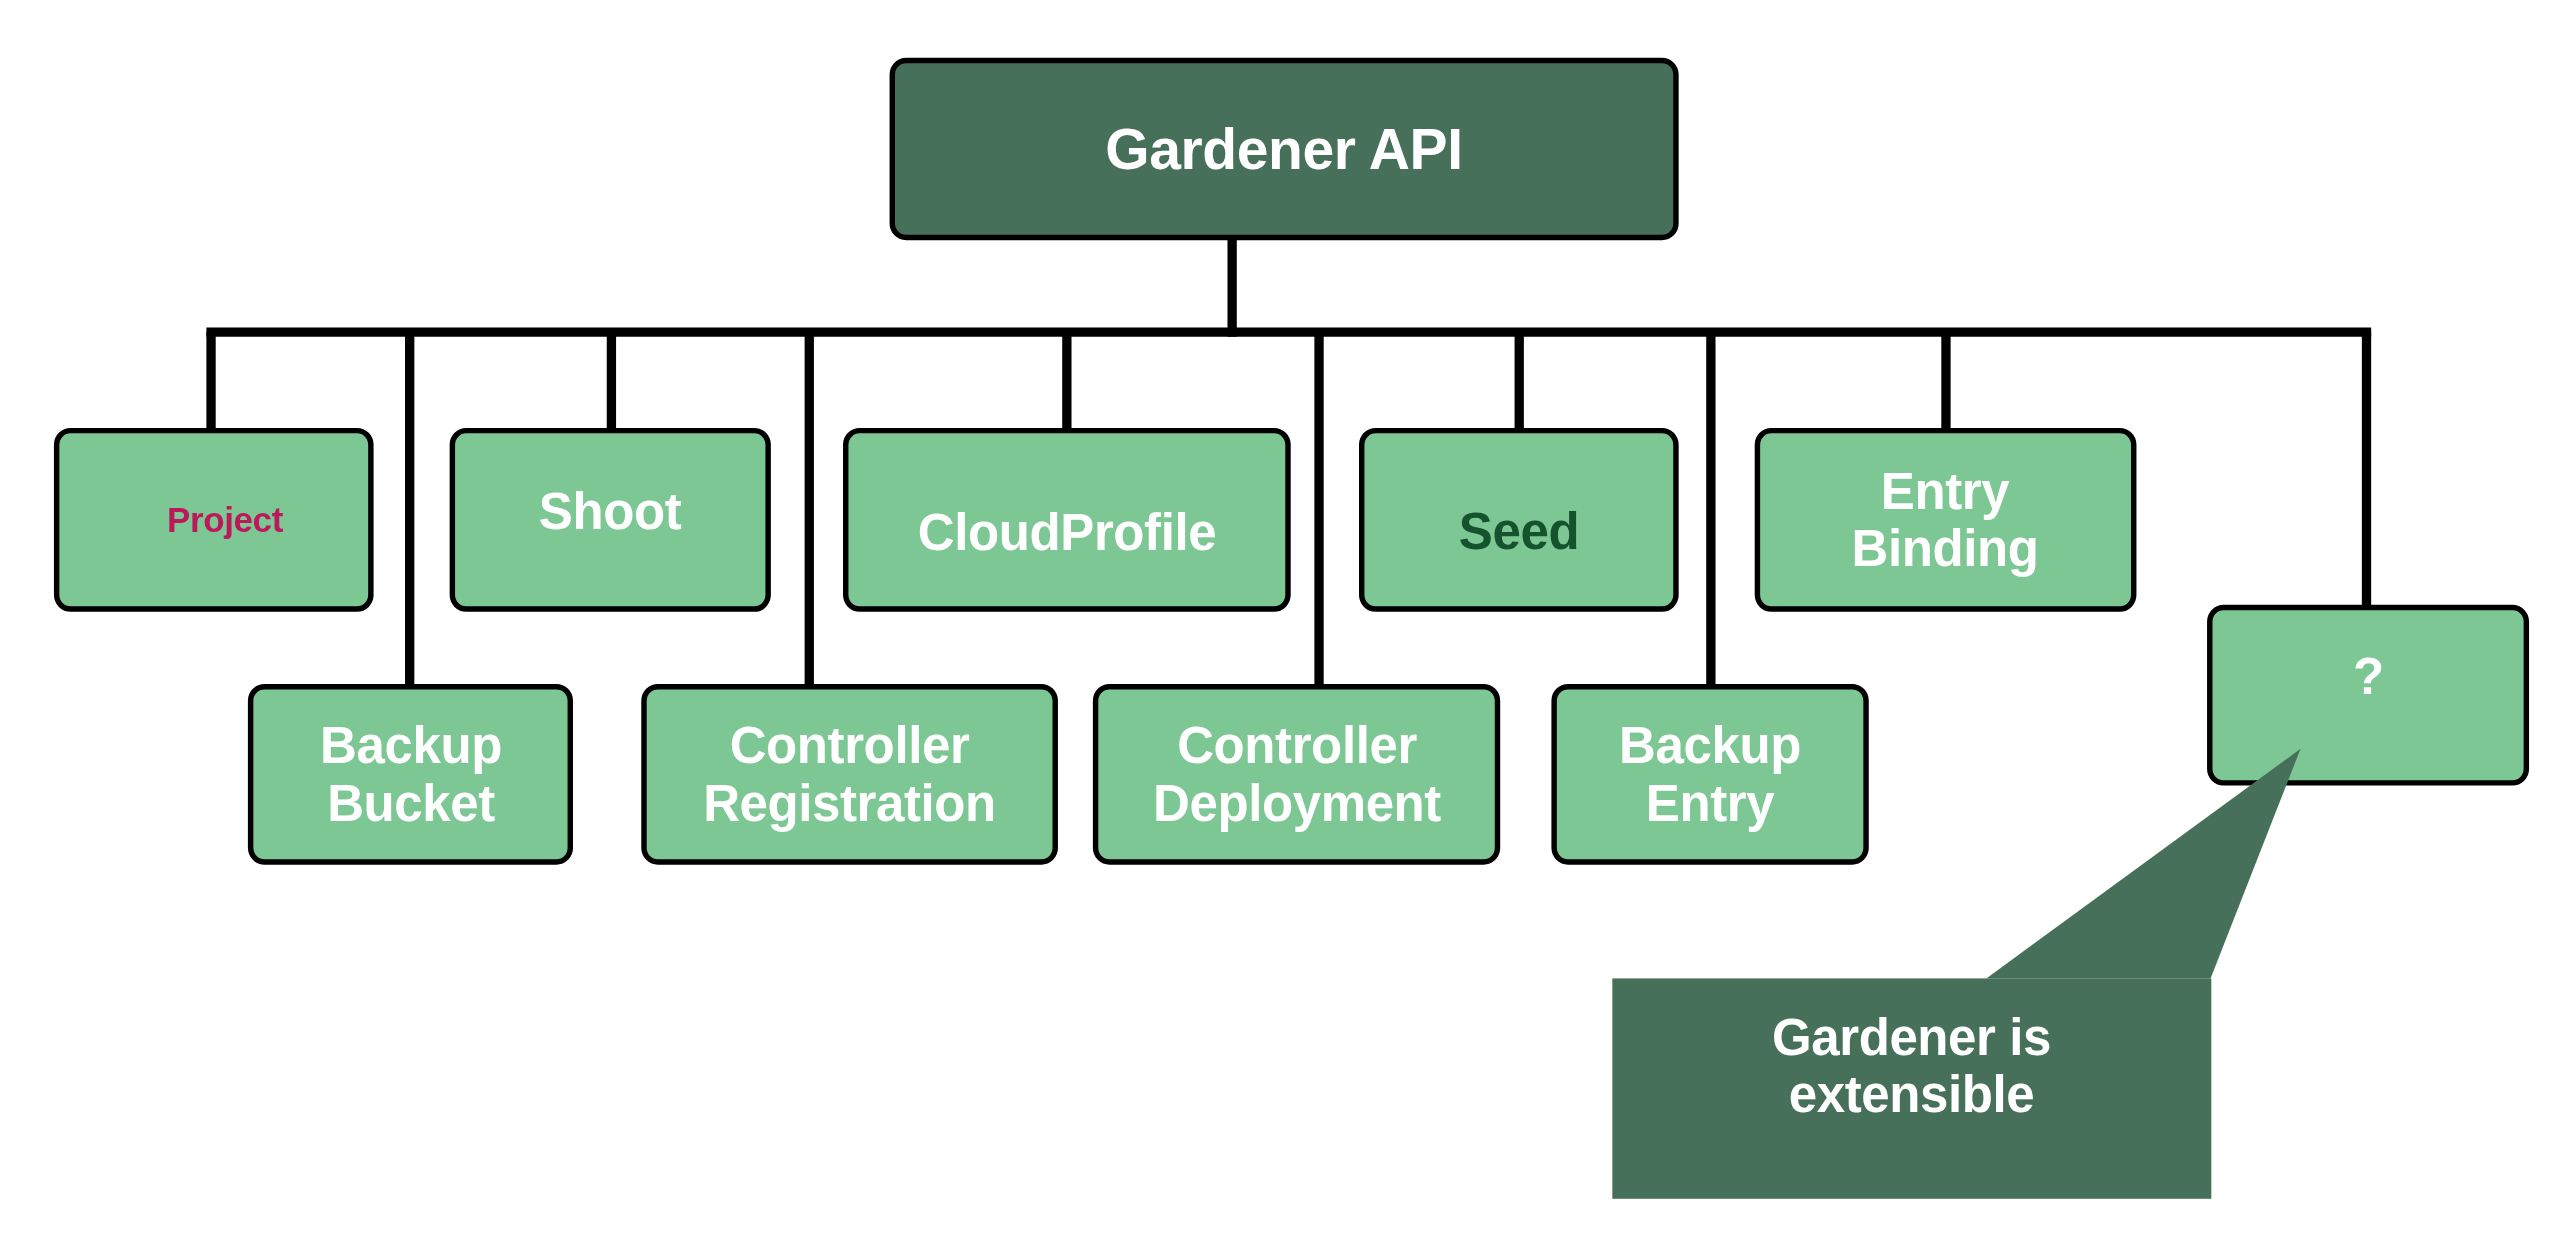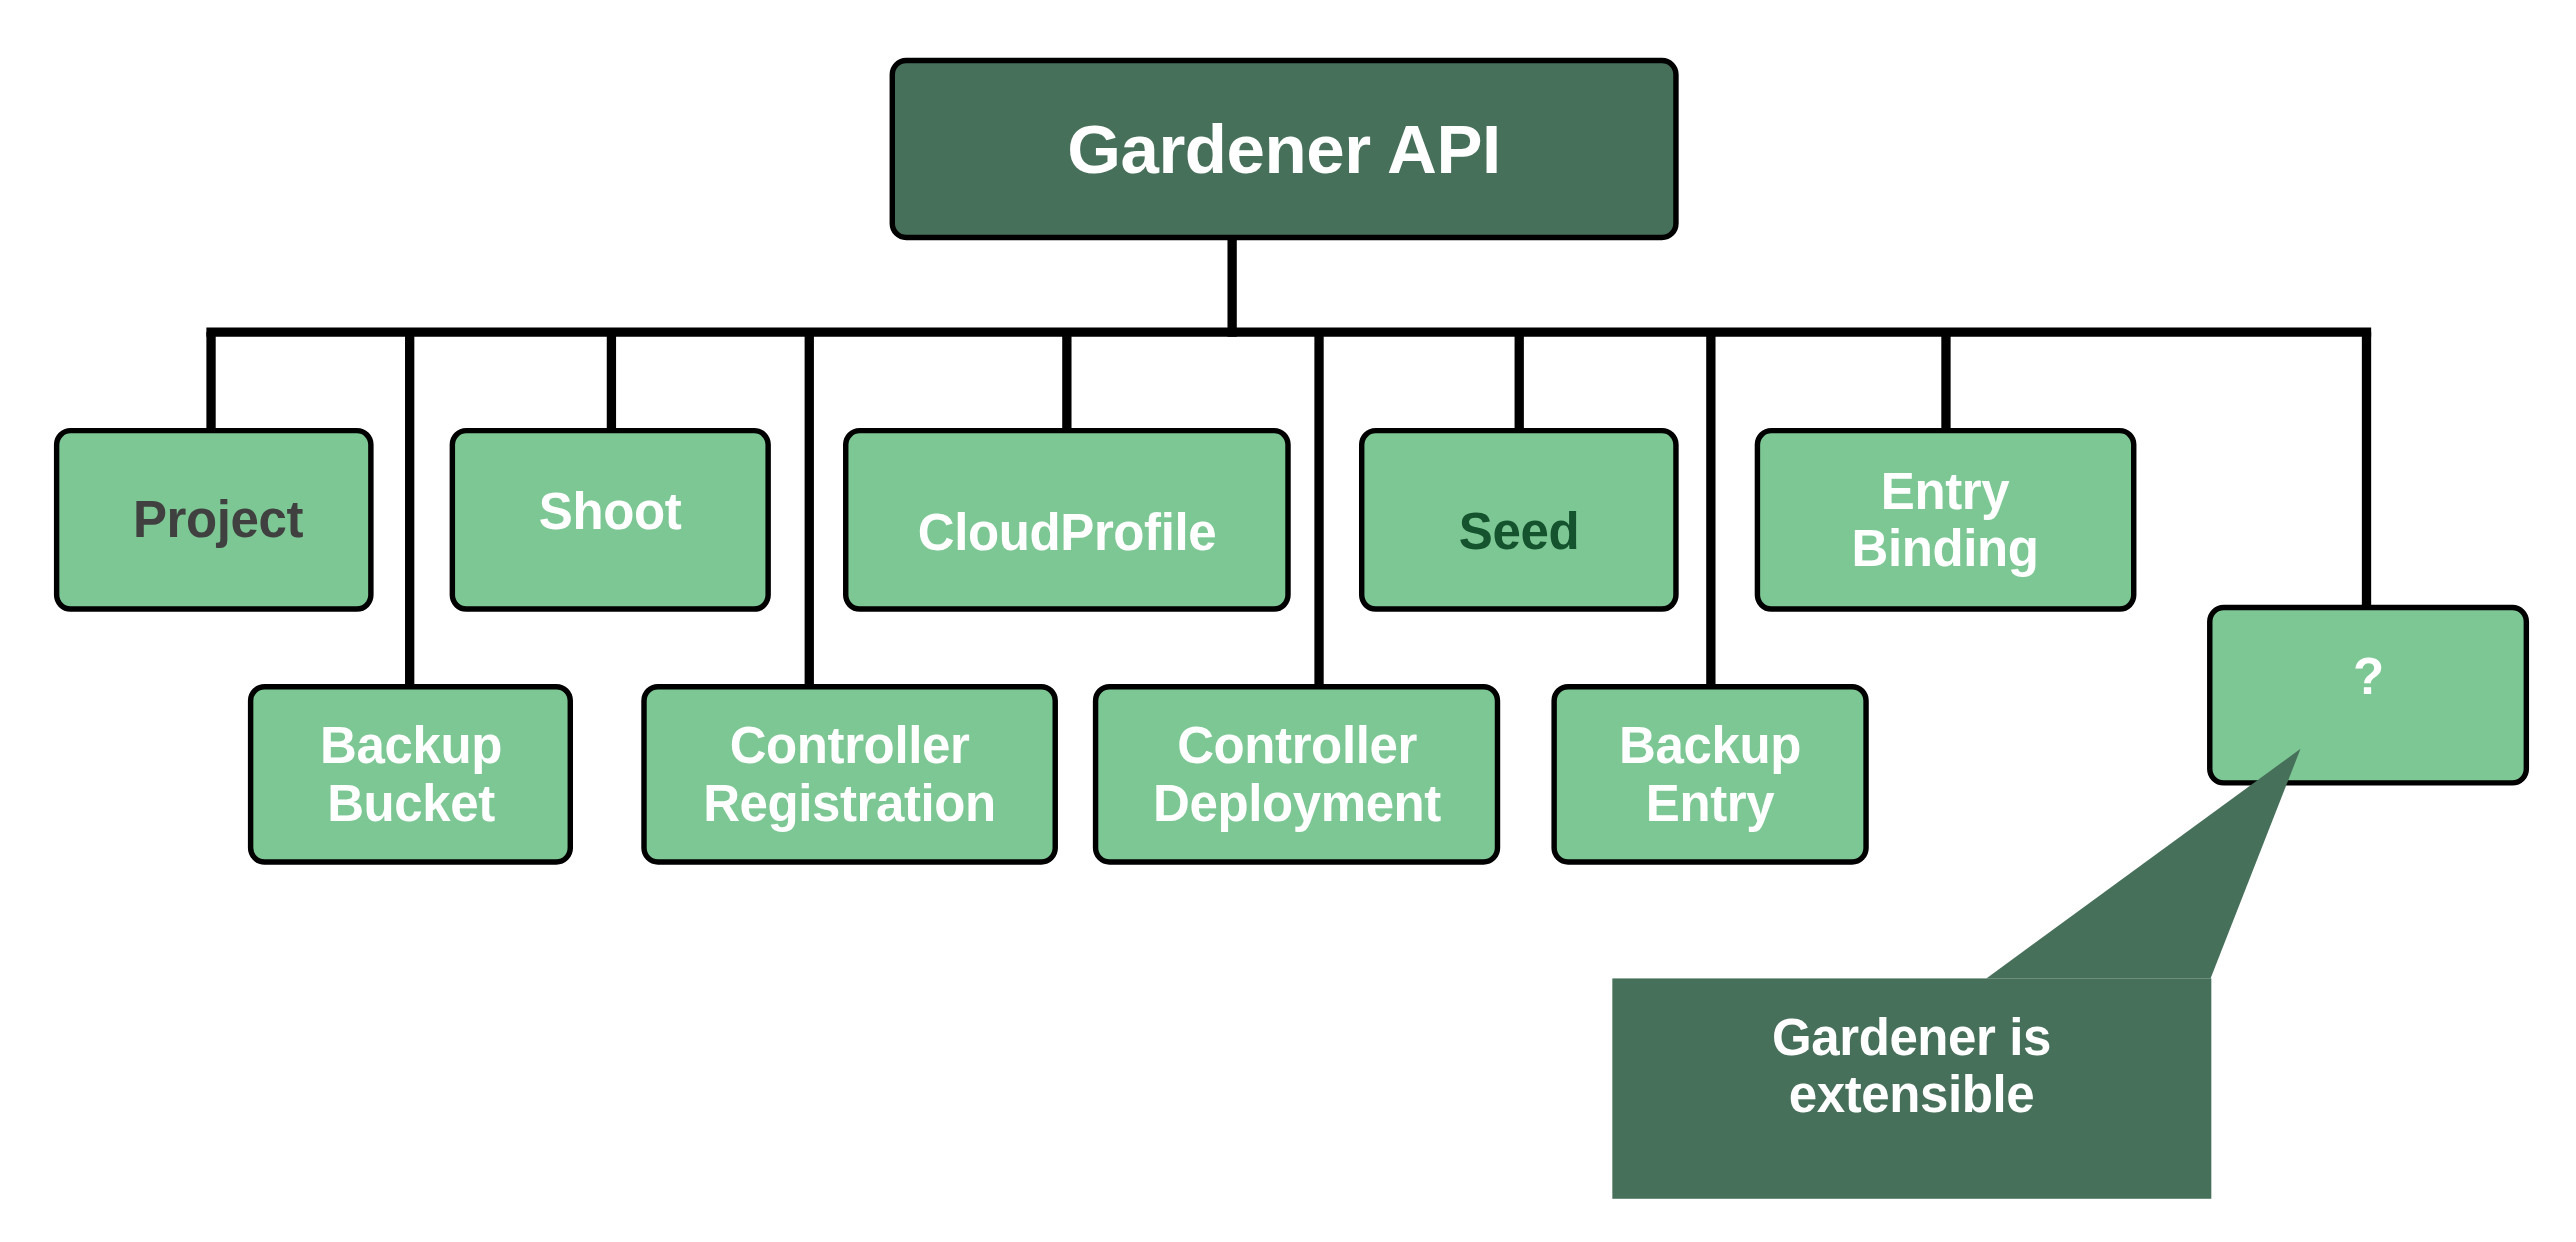--- a/index.html
+++ b/index.html
@@ -69,22 +69,22 @@
         <rect x="1412" y="885" width="518" height="226" rx="18" ry="18" fill="#7cc794" stroke="#000000" stroke-width="7"></rect>
         <rect x="2003" y="885" width="402" height="226" rx="18" ry="18" fill="#7cc794" stroke="#000000" stroke-width="7"></rect>
       </g>
     <g id="callout-layer">
         <path d="M 2560,1261 L 2965,965 L 2849,1261 Z" fill="#47705a" stroke="none"></path>
         <rect x="2078" y="1261" width="772" height="284" fill="#47705a" stroke="none"></rect>
       </g>
   </svg>
 
   <div id="label-layer">
-      <div class="node-label" style="left: 892px; top: 61px; width: 784px; height: 177px; font-size: 69px; color: rgb(255, 255, 255);">Gardener API</div>
-      <div class="node-label" style="left: 61px; top: 431px; width: 314px; height: 178px; font-size: 51px; color: #404040;">Project</div>
+      <div class="node-label" style="left: 892px; top: 61px; width: 784px; height: 177px; font-size: 57px; color: rgb(255, 255, 255);">Gardener API</div>
+      <div class="node-label" style="left: 68px; top: 431px; width: 314px; height: 178px; font-size: 35px; color: #be185d;">Project</div>
       <div class="node-label" style="left: 452px; top: 423px; width: 316px; height: 178px; font-size: 51px; color: rgb(255, 255, 255);">Shoot</div>
       <div class="node-label" style="left: 846px; top: 444px; width: 442px; height: 178px; font-size: 51px; color: rgb(255, 255, 255);">CloudProfile</div>
       <div class="node-label" style="left: 1362px; top: 443px; width: 314px; height: 178px; font-size: 51px; color: #14532d;">Seed</div>
       <div class="node-label" style="left: 1757px; top: 431px; width: 376px; height: 178px; font-size: 51px; color: rgb(255, 255, 255);">Entry
 Binding</div>
       <div class="node-label" style="left: 2210px; top: 589px; width: 317px; height: 175px; font-size: 51px; color: rgb(255, 255, 255);">?</div>
       <div class="node-label" style="left: 251px; top: 687px; width: 320px; height: 175px; font-size: 51px; color: rgb(255, 255, 255);">Backup
 Bucket</div>
       <div class="node-label" style="left: 644px; top: 687px; width: 411px; height: 175px; font-size: 51px; color: rgb(255, 255, 255);">Controller
 Registration</div>

